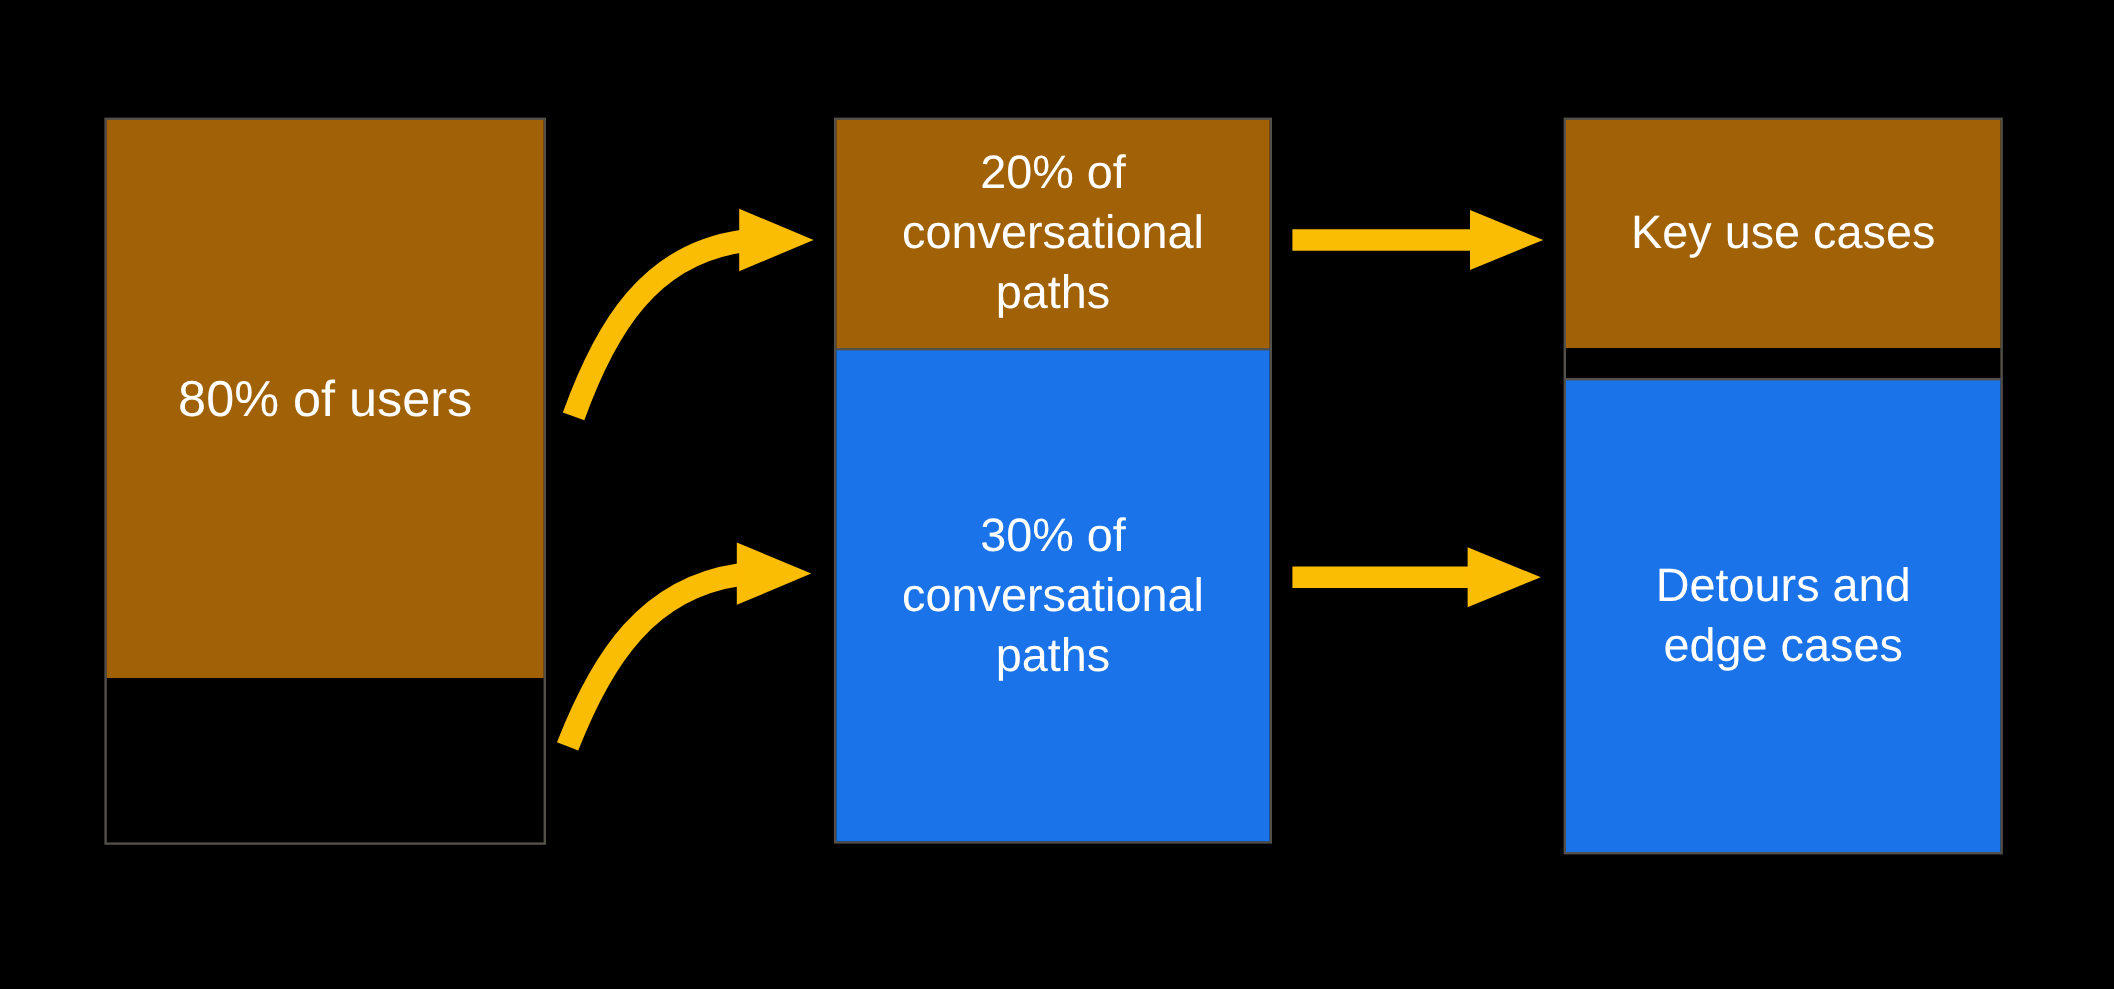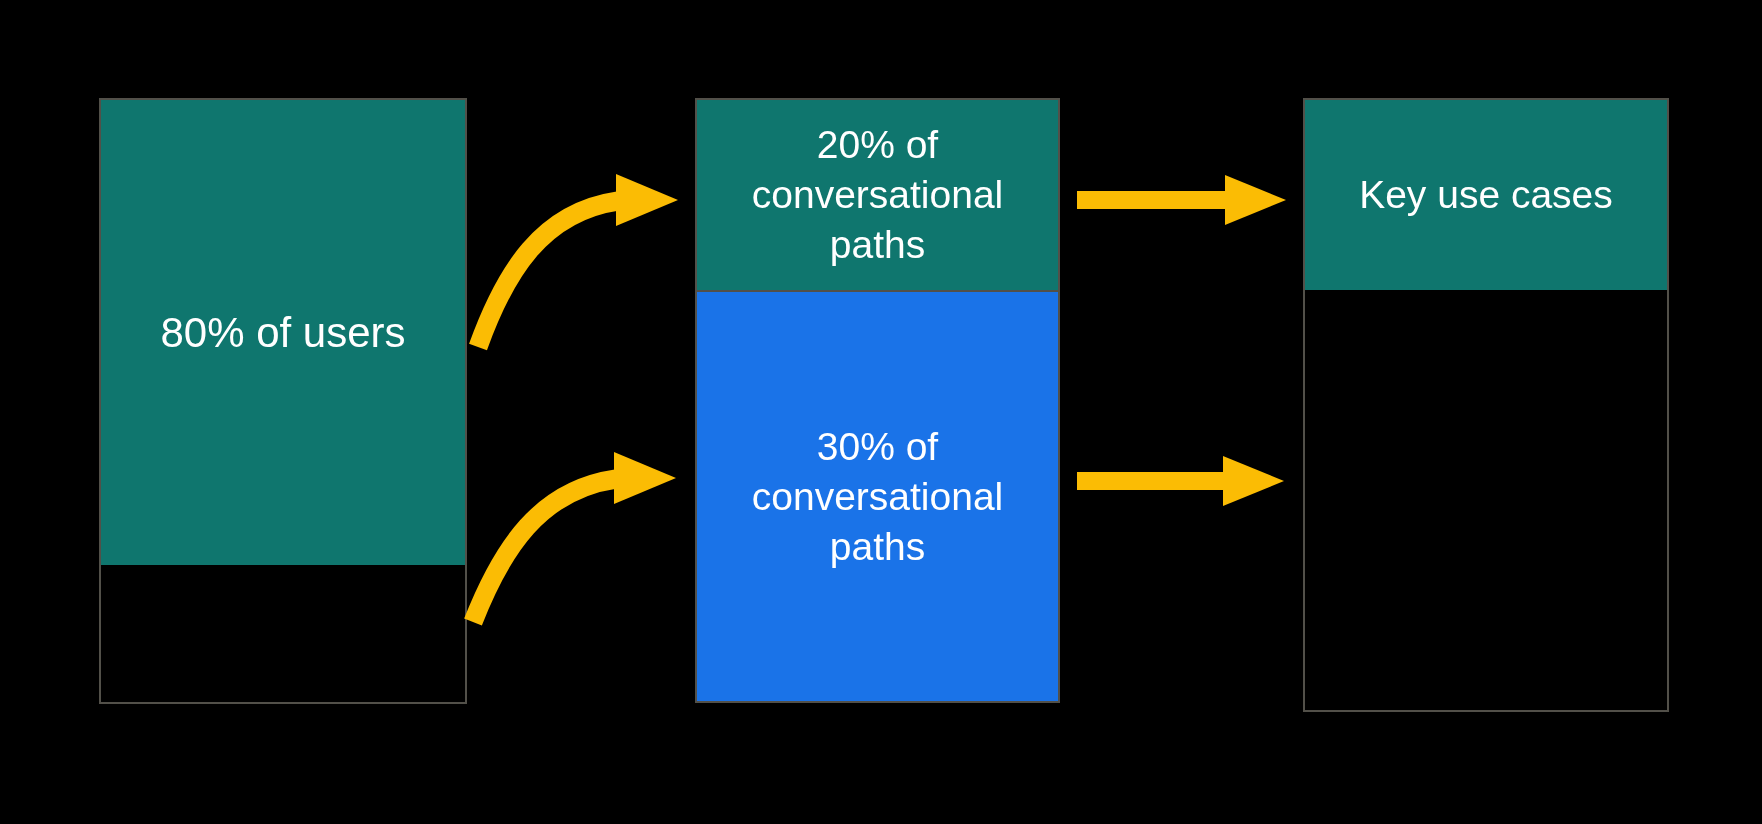--- a/index.html
+++ b/index.html
@@ -16,36 +16,36 @@
     font-family: "Liberation Sans", sans-serif;
   }
   .bar {
     position: absolute;
     top: 98px;
     box-sizing: border-box;
     border: 2px solid #525049;
     display: flex;
     flex-direction: column;
   }
-  .bar-users  { left: 87px;   width: 368px; height: 606px; margin-left: 12px; }
+  .bar-users  { left: 87px;   width: 368px; height: 606px; }
   .bar-paths  { left: 695px;  width: 365px; height: 605px; }
   .bar-cases  { left: 1303px; width: 366px; height: 614px; gap: 25px; }
 
   .seg {
     display: flex;
     align-items: center;
     justify-content: center;
     text-align: center;
     color: #ffffff;
     white-space: pre-line;
     line-height: 50px;
     font-size: 39px;
     overflow: hidden;
   }
-  .seg-green { background: #0f766e; }
+  .seg-green { background: #a16207; }
   .seg-blue  { background: #1a73e8; border-top: 2px solid #525049; flex: 1; }
 
   .bar-users .seg       { font-size: 42px; }
   .bar-users .seg-green { height: 465px; }
   .bar-paths .seg-green { height: 190px; }
   .bar-cases .seg-green { height: 190px; }
 
   .arrow-layer {
     position: absolute;
     left: 0;
@@ -76,20 +76,24 @@
       <div>30% of
 conversational
 paths</div>
     </div>
   </div>
 
   <div class="bar bar-cases">
     <div class="seg seg-green">
       <div>Key use cases</div>
     </div>
+    <div class="seg seg-blue">
+      <div>Detours and
+edge cases</div>
+    </div>
   </div>
 
   <svg class="arrow-layer" viewBox="0 0 1762 824">
     <g>
       <path d="M478 347 C 505 272, 542 212, 618 201" fill="none" stroke="#fbbc04" stroke-width="19"></path>
       <polygon points="616,174 616,226 678,200" fill="#fbbc04"></polygon>
     </g>
     <g>
       <path d="M473 622 C 502 548, 540 490, 616 479" fill="none" stroke="#fbbc04" stroke-width="19"></path>
       <polygon points="614,452 614,504 676,478" fill="#fbbc04"></polygon>

